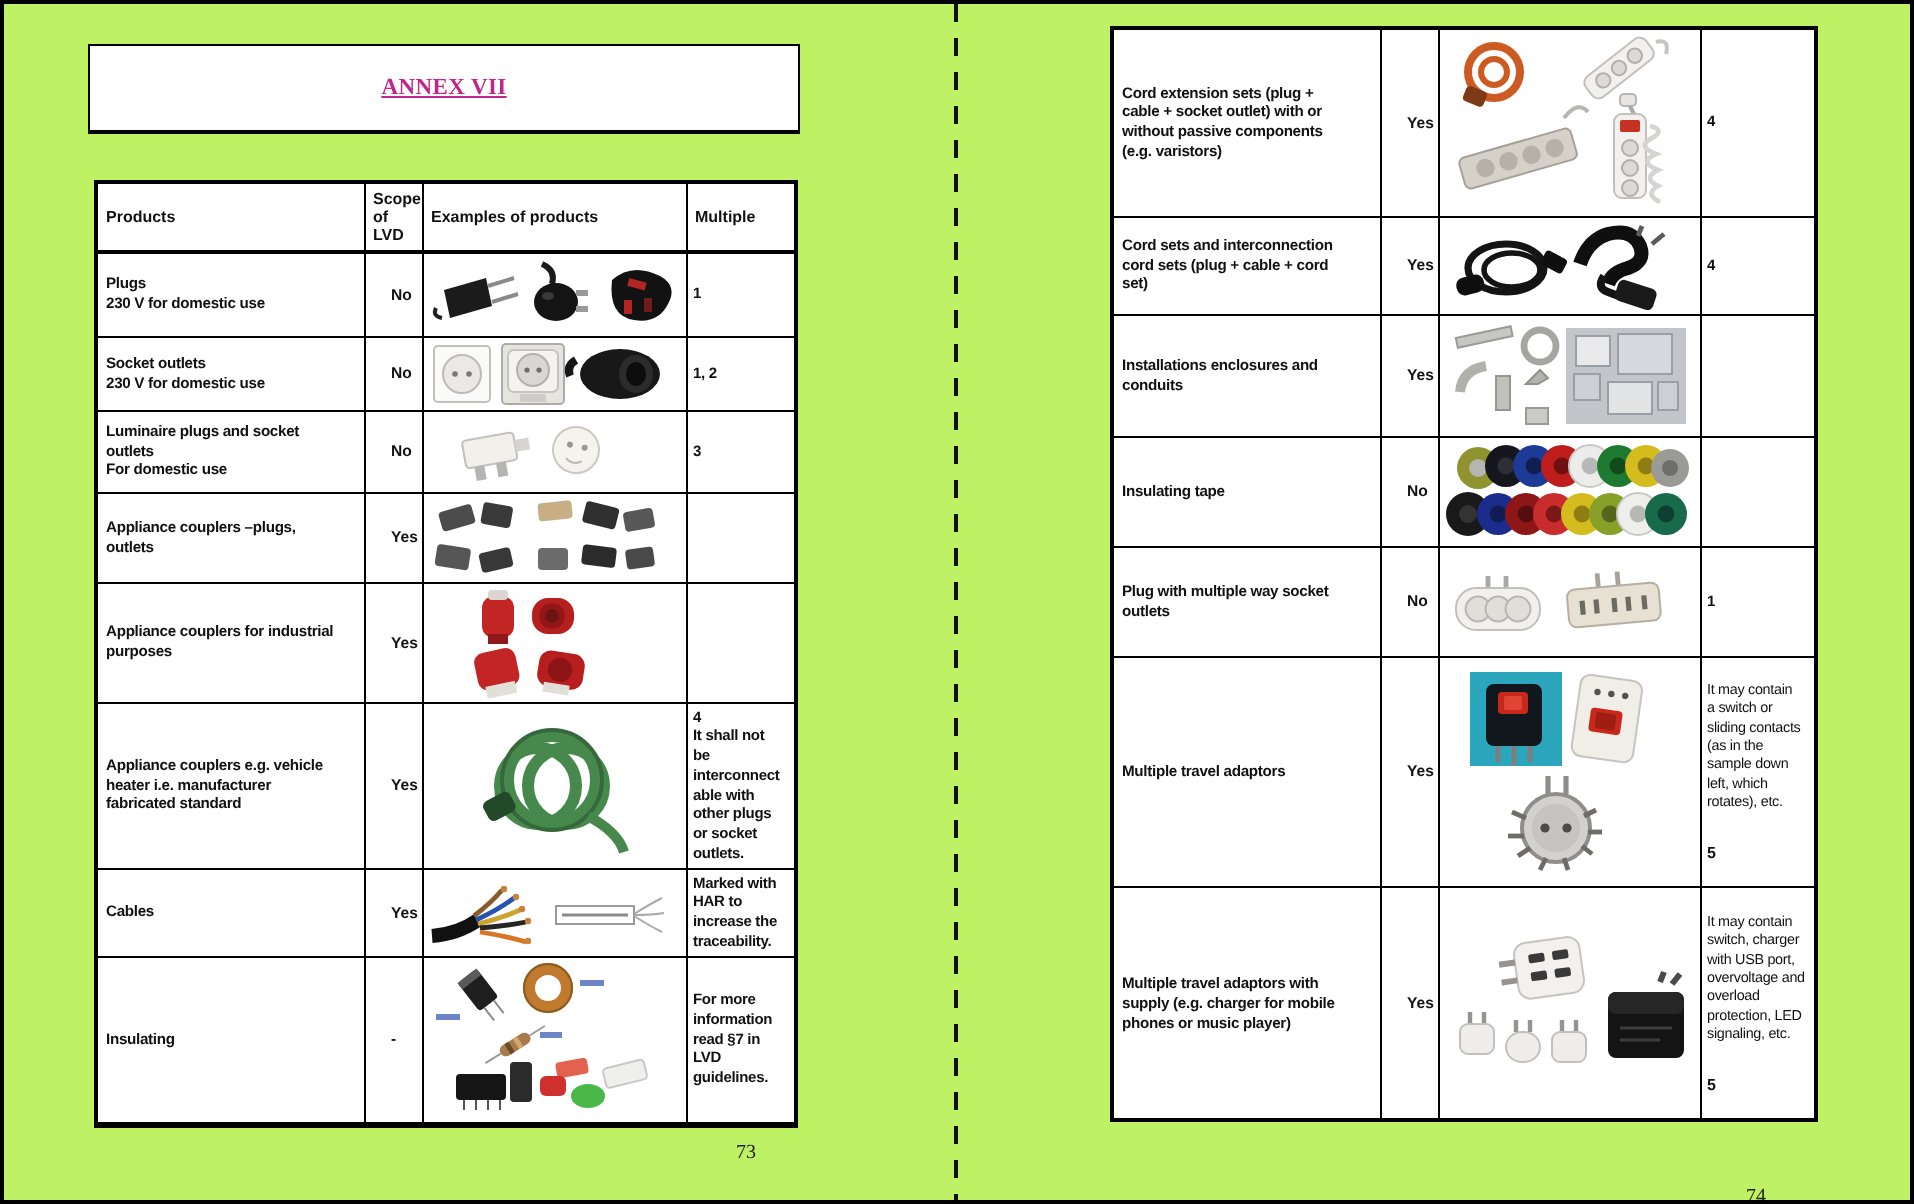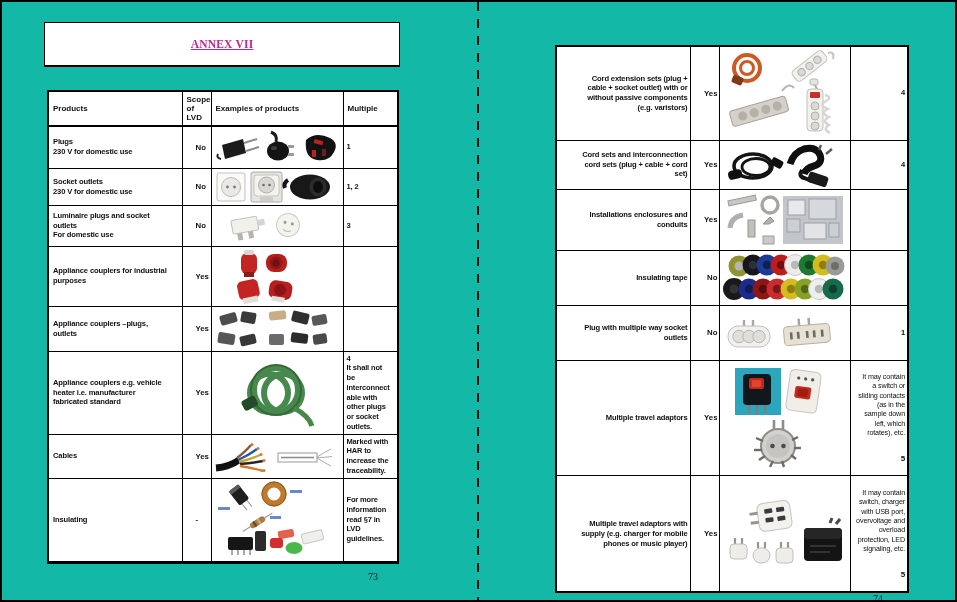--- a/index.html
+++ b/index.html
@@ -1,29 +1,29 @@
 <!DOCTYPE html>
 <html><head>
 <meta charset="utf-8">
 <style>
   html,body{margin:0;padding:0;background:#9a9a9a;}
-  .canvas{position:relative;width:957px;height:602px;background:#14b8a6;border:2px solid #000;
+  .canvas{position:relative;width:957px;height:602px;background:#bef264;border:2px solid #000;
     box-sizing:border-box;font-family:"Liberation Sans",sans-serif;overflow:hidden;}
   .divider{position:absolute;left:475px;top:0;width:2px;height:602px;
     background:repeating-linear-gradient(to bottom,#111 0 9px,transparent 9px 17px);}
   .title-box{position:absolute;left:42px;top:20px;width:356px;height:45px;border:1px solid #000;
     border-bottom-width:2px;display:flex;flex-direction:column;justify-content:space-evenly;
     align-items:center;font-family:"Liberation Serif",serif;font-weight:bold;color:#c1278b;
     font-size:11.5px;box-sizing:border-box;background:#fff;}
   .title-box div{text-decoration:underline;letter-spacing:.2px;}
   table{border-collapse:collapse;position:absolute;table-layout:fixed;background:#fff;}
   .tbl{border:2px solid #000;}
   .tbl td,.tbl th{border:1px solid #000;overflow:hidden;box-sizing:border-box;}
   .left-tbl{left:45px;top:88px;width:350px;border-bottom:3px solid #000;}
-  .right-tbl{left:553px;top:43px;width:352px;text-align:right;}
+  .right-tbl{left:553px;top:11px;width:352px;}
   .left-tbl thead th{border-bottom:2px solid #000;}
   th{font-size:8px;text-align:left;padding:3px 2px 3px 4px;vertical-align:middle;
     white-space:pre-line;font-weight:bold;color:#111;}
   .prod{font-size:7.6px;font-weight:bold;letter-spacing:-.15px;padding:2px 2px 2px 4px;
     white-space:pre-line;line-height:1.3;vertical-align:middle;color:#111;}
   .scope{font-size:7.8px;font-weight:bold;padding-left:13px;vertical-align:middle;color:#111;}
   .ex{text-align:center;padding:1px;vertical-align:middle;}
   .ex svg{display:block;margin:0 auto;}
   .com{font-size:7.5px;font-weight:bold;letter-spacing:-.15px;padding:2px 2px 2px 3px;
     white-space:pre-line;line-height:1.3;vertical-align:middle;color:#111;}
@@ -123,61 +123,61 @@
             <g transform="rotate(12 74 17)">
               <circle cx="74" cy="17" r="11.5" fill="#f5f3ee" stroke="#ccc9c5"></circle>
               <circle cx="70.5" cy="15" r="1.5" fill="#9a9894"></circle>
                 <circle cx="78" cy="15" r="1.5" fill="#9a9894"></circle>
               <path d="M70 22 q4 3 8 0" stroke="#b8b6b2" fill="none"></path>
             </g>
           </svg>
         </td>
         <td class="com">3</td>
       </tr>
-      <tr style="height:60px">
-        <td class="prod">Appliance couplers for industrial
-purposes</td>
-        <td class="scope">Yes</td>
-        <td class="ex">
-          <svg width="126" height="56" viewBox="0 0 126 56">
-            <rect x="27" y="5" width="16" height="21" rx="6" fill="#c32424"></rect>
-            <rect x="30" y="2" width="10" height="5" rx="2" fill="#d9d6d1"></rect>
-            <rect x="30" y="24" width="10" height="5" fill="#8f1a1a"></rect>
-            <rect x="52" y="6" width="21" height="18" rx="8" fill="#b71f1f"></rect>
-            <circle cx="62" cy="15" r="6.5" fill="#941717"></circle>
-              <circle cx="62" cy="15" r="3.5" fill="#6e1111"></circle>
-            <g transform="rotate(-12 35 42)">
-              <rect x="24" y="32" width="21" height="19" rx="5" fill="#c32424"></rect>
-              <rect x="27" y="49" width="15" height="6" fill="#e2dfd9"></rect>
-            </g>
-            <g transform="rotate(9 66 42)">
-              <rect x="55" y="33" width="23" height="18" rx="6" fill="#b71f1f"></rect>
-              <circle cx="66" cy="42" r="6" fill="#8c1414"></circle>
-              <rect x="59" y="49" width="13" height="5" fill="#e2dfd9"></rect>
-            </g>
-          </svg>
-        </td>
-        <td class="com"></td>
-      </tr>
       <tr style="height:45px">
         <td class="prod">Appliance couplers –plugs,
 outlets</td>
         <td class="scope">Yes</td>
         <td class="ex">
           <svg width="126" height="42" viewBox="0 0 126 42">
             <rect x="6" y="6" width="17" height="10" rx="2" fill="#4c4c4c" transform="rotate(-16 14 11)"></rect>
             <rect x="27" y="4" width="15" height="11" rx="2" fill="#3a3a3a" transform="rotate(10 34 9)"></rect>
             <rect x="55" y="3" width="17" height="9" rx="2" fill="#c7ae85" transform="rotate(-6 63 7)"></rect>
             <rect x="78" y="4" width="17" height="11" rx="2" fill="#303030" transform="rotate(14 86 9)"></rect>
             <rect x="98" y="7" width="15" height="10" rx="2" fill="#585858" transform="rotate(-10 105 12)"></rect>
             <rect x="4" y="25" width="17" height="11" rx="2" fill="#565656" transform="rotate(9 12 30)"></rect>
             <rect x="26" y="27" width="16" height="10" rx="2" fill="#383838" transform="rotate(-13 34 32)"></rect>
             <rect x="55" y="26" width="15" height="11" rx="2" fill="#6b6b6b"></rect>
             <rect x="77" y="25" width="17" height="10" rx="2" fill="#2b2b2b" transform="rotate(7 85 30)"></rect>
             <rect x="99" y="26" width="14" height="10" rx="2" fill="#4a4a4a" transform="rotate(-8 106 31)"></rect>
+          </svg>
+        </td>
+        <td class="com"></td>
+      </tr>
+      <tr style="height:60px">
+        <td class="prod">Appliance couplers for industrial
+purposes</td>
+        <td class="scope">Yes</td>
+        <td class="ex">
+          <svg width="126" height="56" viewBox="0 0 126 56">
+            <rect x="27" y="5" width="16" height="21" rx="6" fill="#c32424"></rect>
+            <rect x="30" y="2" width="10" height="5" rx="2" fill="#d9d6d1"></rect>
+            <rect x="30" y="24" width="10" height="5" fill="#8f1a1a"></rect>
+            <rect x="52" y="6" width="21" height="18" rx="8" fill="#b71f1f"></rect>
+            <circle cx="62" cy="15" r="6.5" fill="#941717"></circle>
+              <circle cx="62" cy="15" r="3.5" fill="#6e1111"></circle>
+            <g transform="rotate(-12 35 42)">
+              <rect x="24" y="32" width="21" height="19" rx="5" fill="#c32424"></rect>
+              <rect x="27" y="49" width="15" height="6" fill="#e2dfd9"></rect>
+            </g>
+            <g transform="rotate(9 66 42)">
+              <rect x="55" y="33" width="23" height="18" rx="6" fill="#b71f1f"></rect>
+              <circle cx="66" cy="42" r="6" fill="#8c1414"></circle>
+              <rect x="59" y="49" width="13" height="5" fill="#e2dfd9"></rect>
+            </g>
           </svg>
         </td>
         <td class="com"></td>
       </tr>
       <tr style="height:83px">
         <td class="prod">Appliance couplers e.g. vehicle
 heater i.e. manufacturer
 fabricated standard</td>
         <td class="scope">Yes</td>
         <td class="ex">

